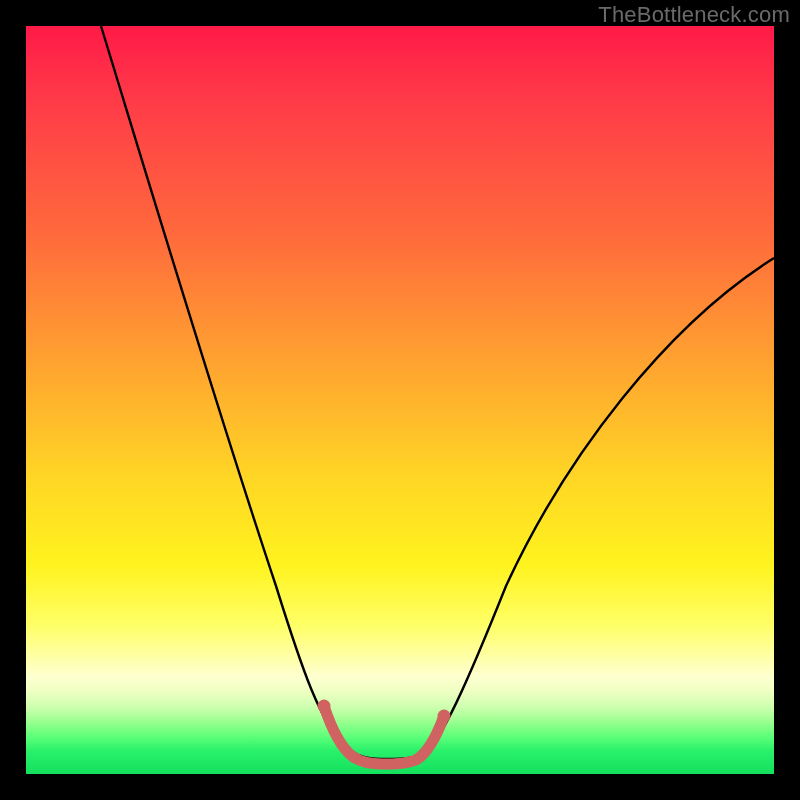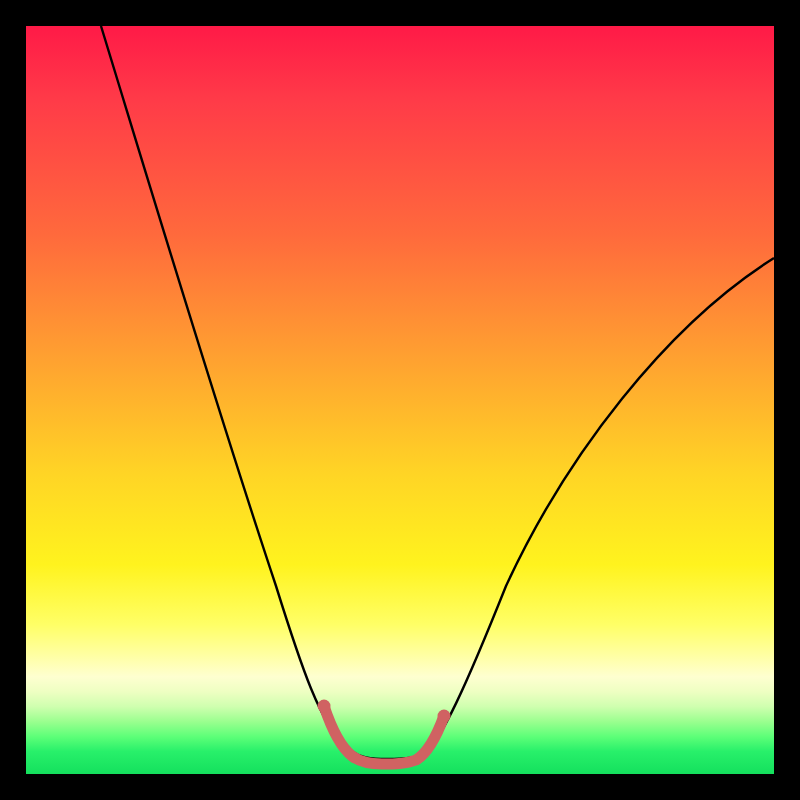--- a/index.html
+++ b/index.html
@@ -77,13 +77,14 @@
                C 540 430, 640 300, 748 232" fill="none" stroke="#000" stroke-width="2.4"></path>
       <path d="M 298 680
                C 306 704, 316 722, 326 730
                C 334 736, 344 738, 356 738
                C 368 738, 380 738, 390 734
                C 400 728, 410 712, 418 690" fill="none" stroke="#d06262" stroke-width="11" stroke-linecap="round" stroke-linejoin="round"></path>
       <circle cx="298" cy="680" r="6.5" fill="#d06262"></circle>
       <circle cx="418" cy="690" r="6.5" fill="#d06262"></circle>
     </svg>
   </div>
+  <div class="watermark">TheBottleneck.com</div>
 </div>
 
 </body></html>

